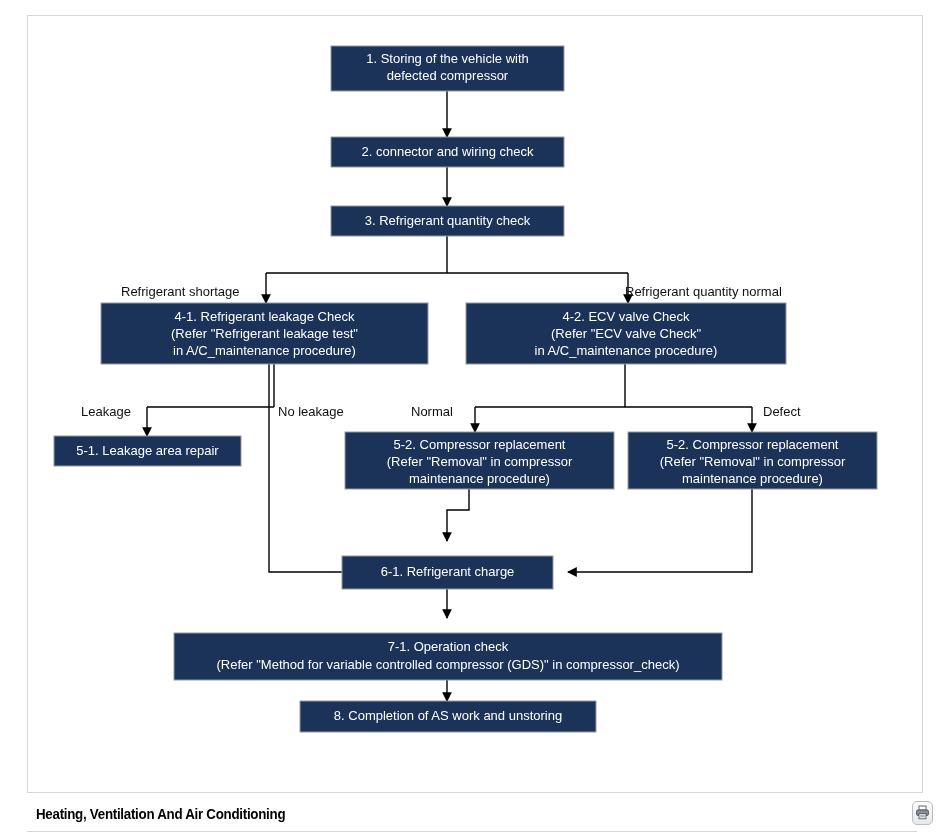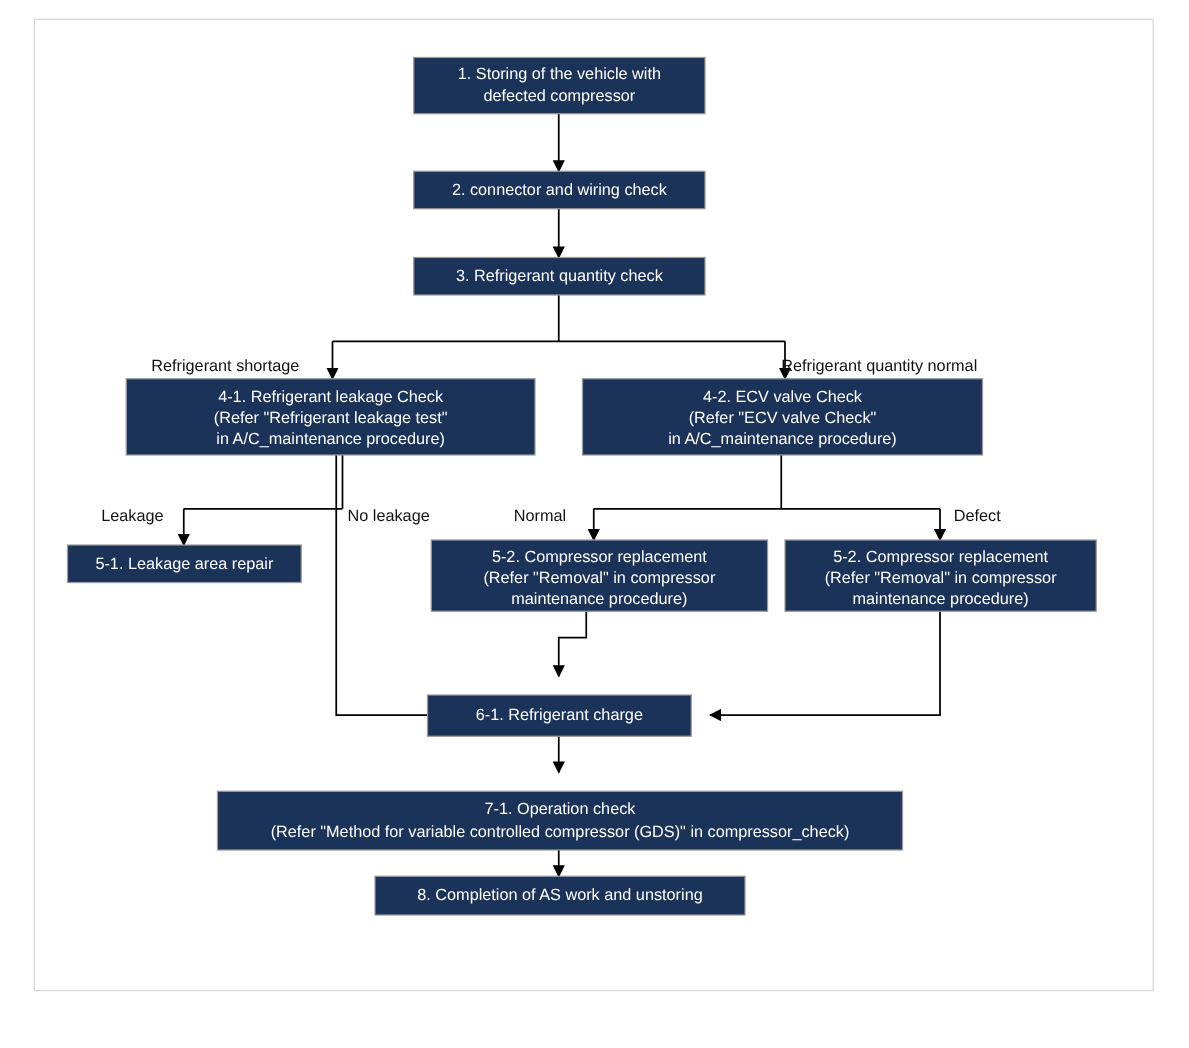--- a/index.html
+++ b/index.html
@@ -204,14 +204,27 @@
         <text class="node-text" x="420" y="650">(Refer "Method for variable controlled compressor (GDS)" in compressor_check)</text>
       </g>
 
       <g>
         <rect class="node-rect" x="272" y="685" width="296" height="31"></rect>
         <text class="node-text" x="420" y="700.5">8. Completion of AS work and unstoring</text>
       </g>
     </svg>
   </div>
 
+  <div id="footer-bar">
+    <div id="footer-title">Heating, Ventilation And Air Conditioning</div>
+    <div id="footer-rule"></div>
+    <div id="print-button">
+      <svg width="13" height="15" viewBox="0 0 13 15">
+        <rect x="3" y="1" width="7" height="4" fill="#ffffff" stroke="#555b61" stroke-width="0.9"></rect>
+        <rect x="0.6" y="5" width="11.8" height="5.4" rx="1.2" fill="#8a9098" stroke="#4c5258" stroke-width="0.9"></rect>
+        <rect x="3" y="8.6" width="7" height="5.2" fill="#ffffff" stroke="#555b61" stroke-width="0.9"></rect>
+        <line x1="4.2" y1="10.2" x2="8.8" y2="10.2" stroke="#6d737a" stroke-width="0.8"></line>
+        <line x1="4.2" y1="11.8" x2="8.8" y2="11.8" stroke="#6d737a" stroke-width="0.8"></line>
+      </svg>
+    </div>
+  </div>
 
 </div>
 
 </body></html>

